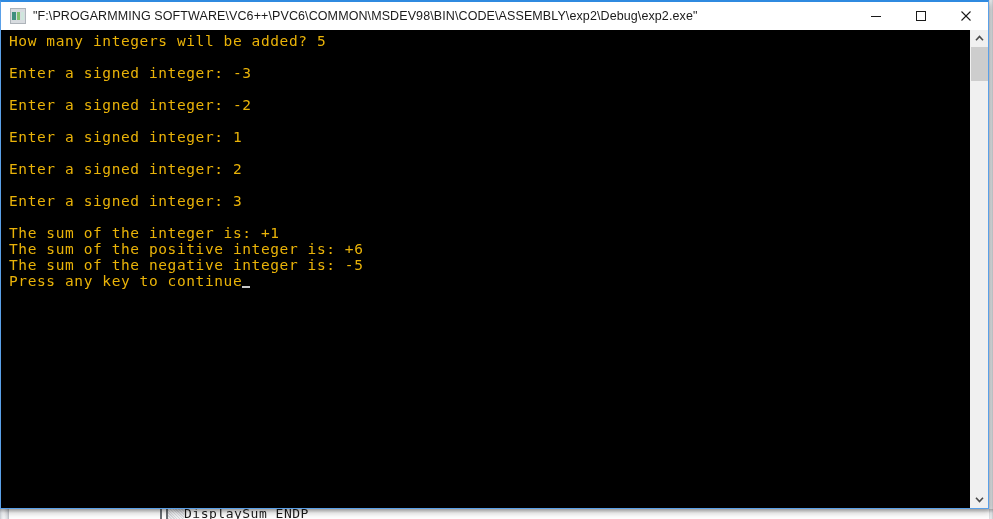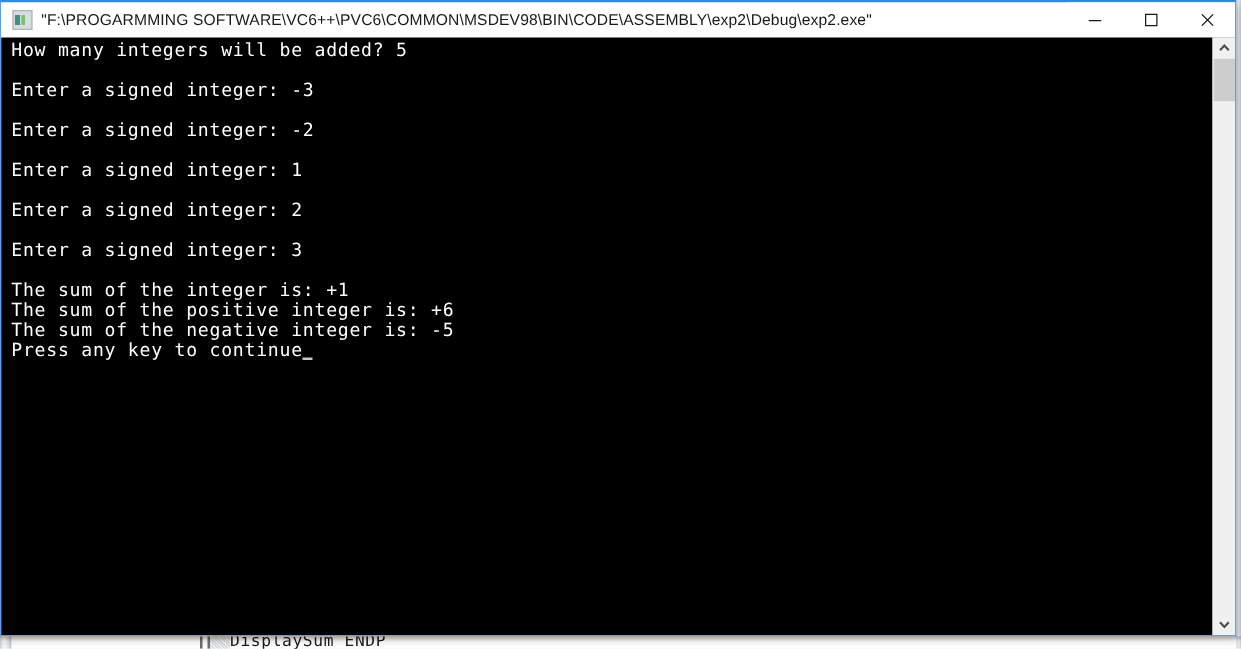--- a/index.html
+++ b/index.html
@@ -178,21 +178,21 @@
     background: #000000;
     display: flex;
   }
   #console-text {
     flex: 1 1 auto;
     position: relative;
     overflow: hidden;
     font-family: "DejaVu Sans Mono", monospace;
     font-size: 14.5px;
     line-height: 16px;
-    color: #ffffff;
+    color: #eab308;
     padding: 3px 0 0 8px;
     box-sizing: border-box;
     white-space: pre;
     letter-spacing: 0.6px;
   }
   .console-line { height: 16px; }
   .console-line.blank { color: transparent; }
   .cursor-block {
     display: inline-block;
     width: 8px;

